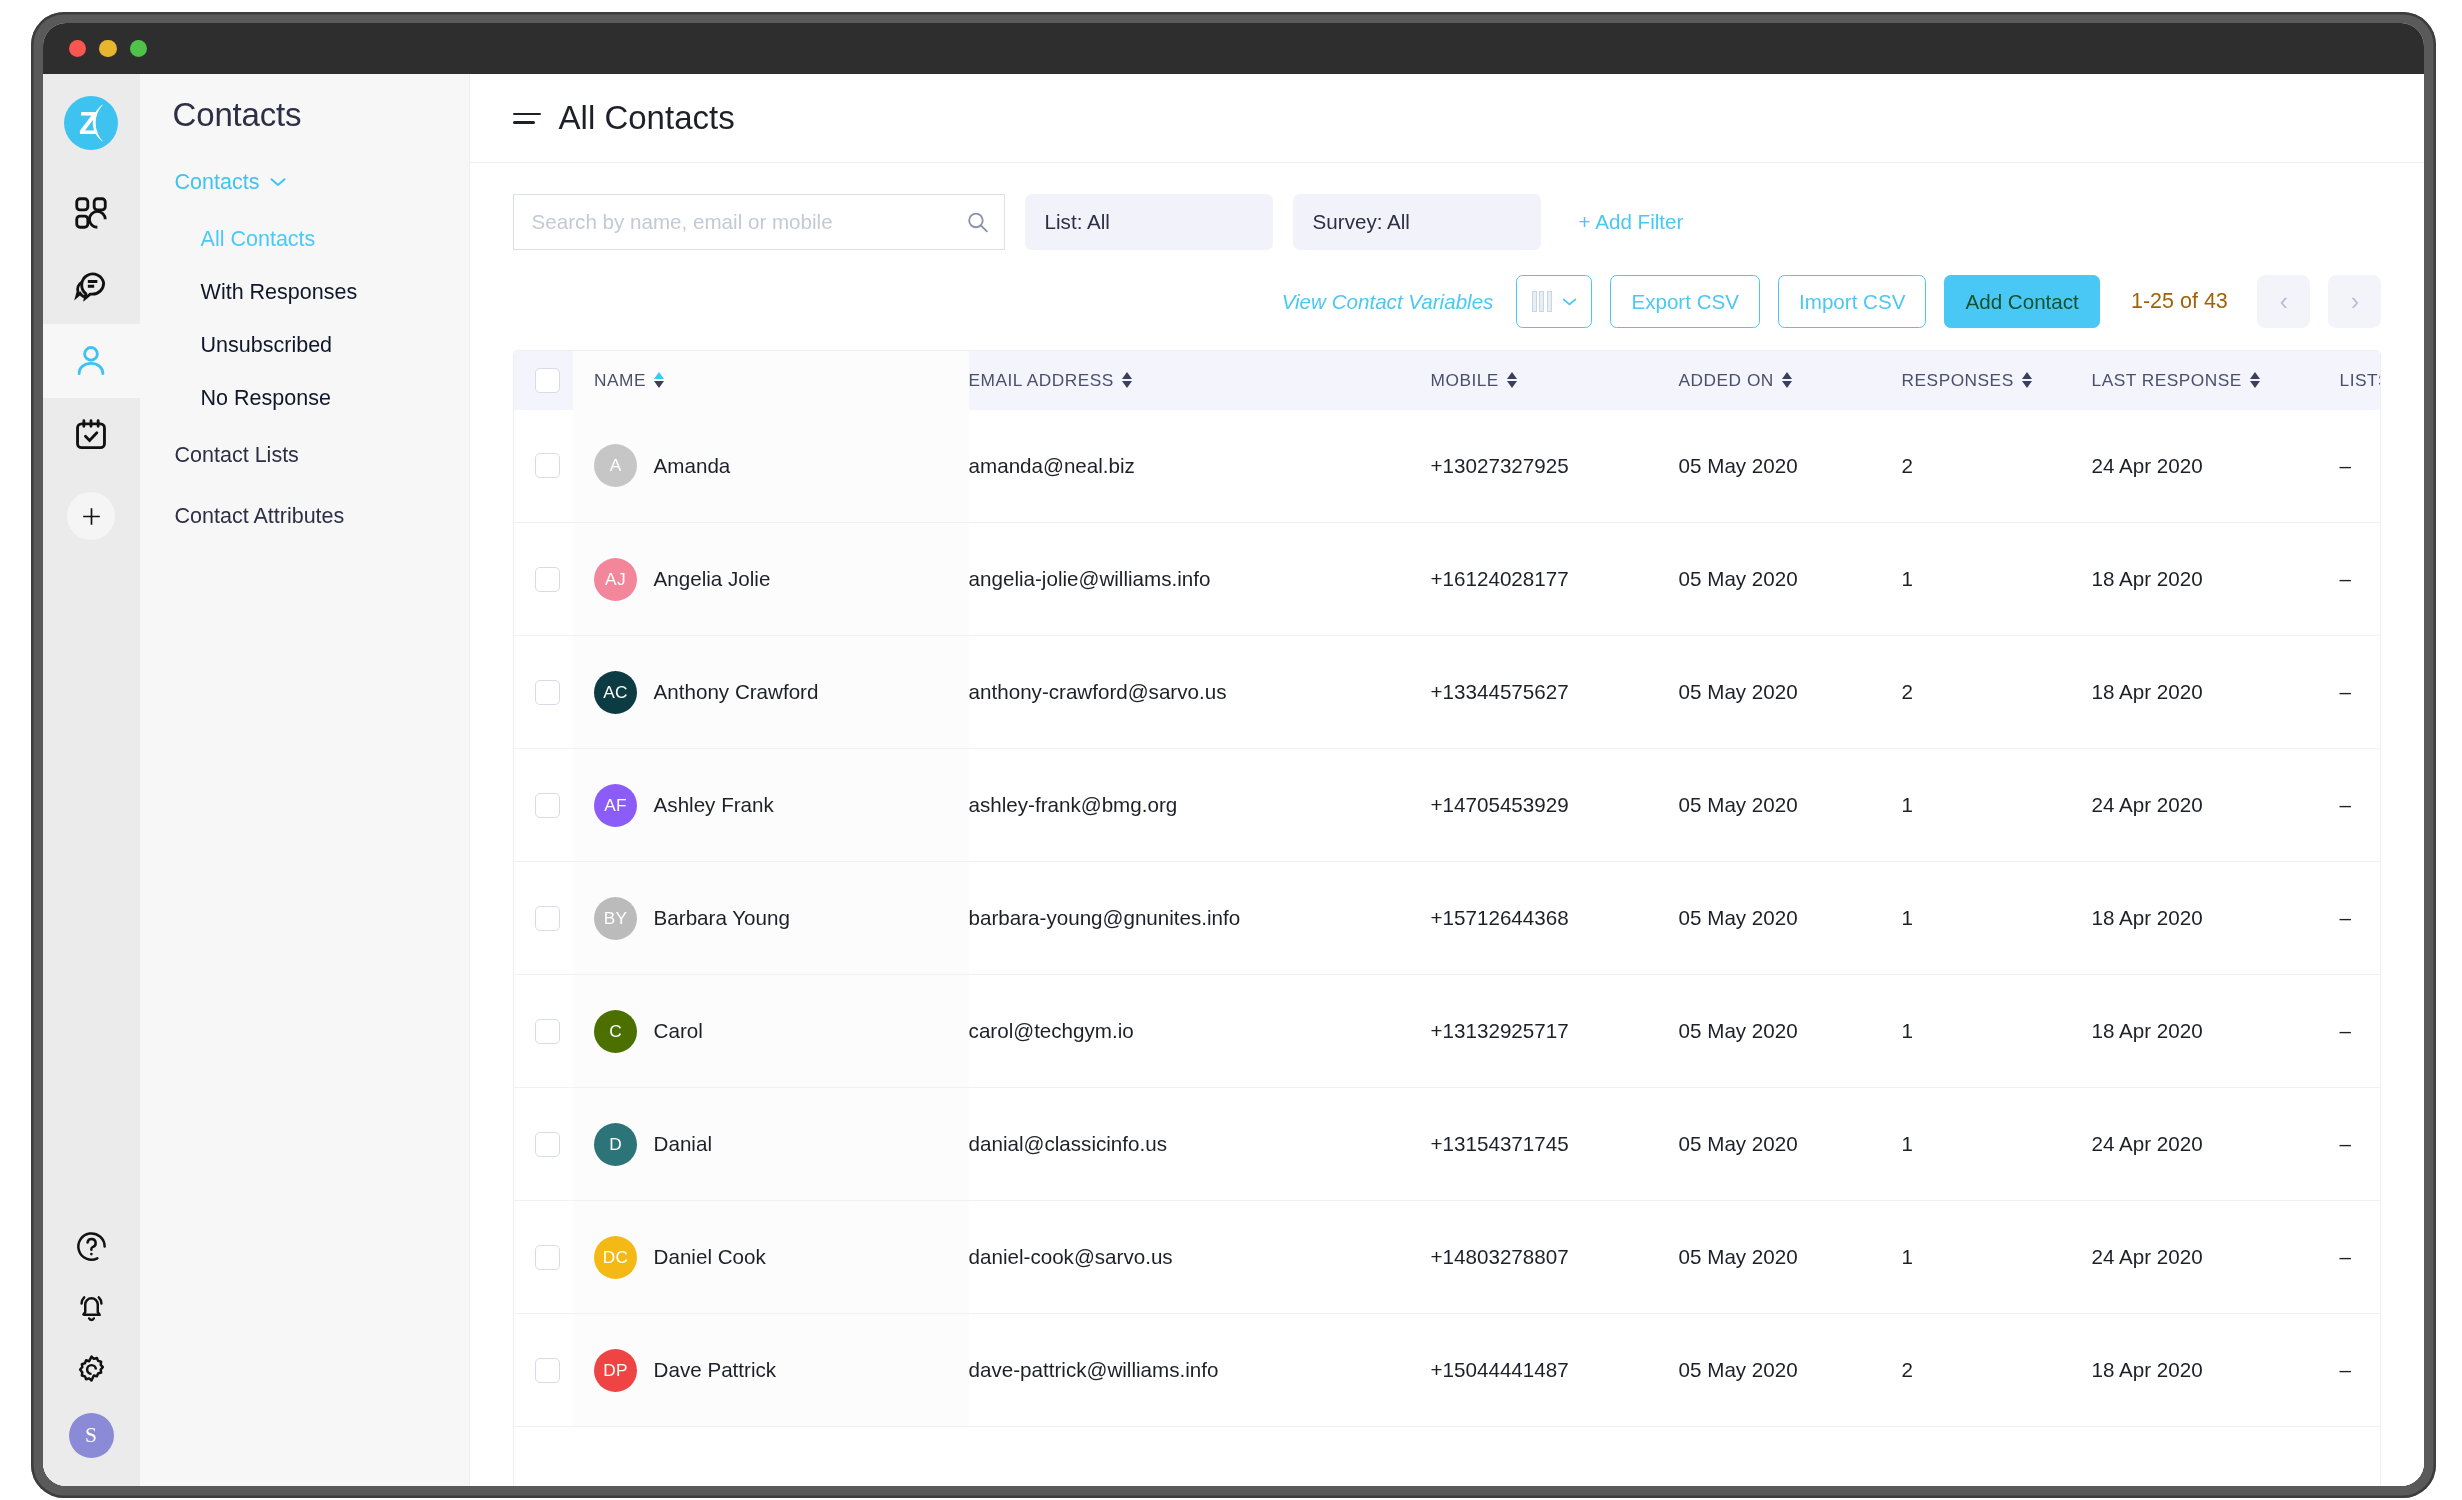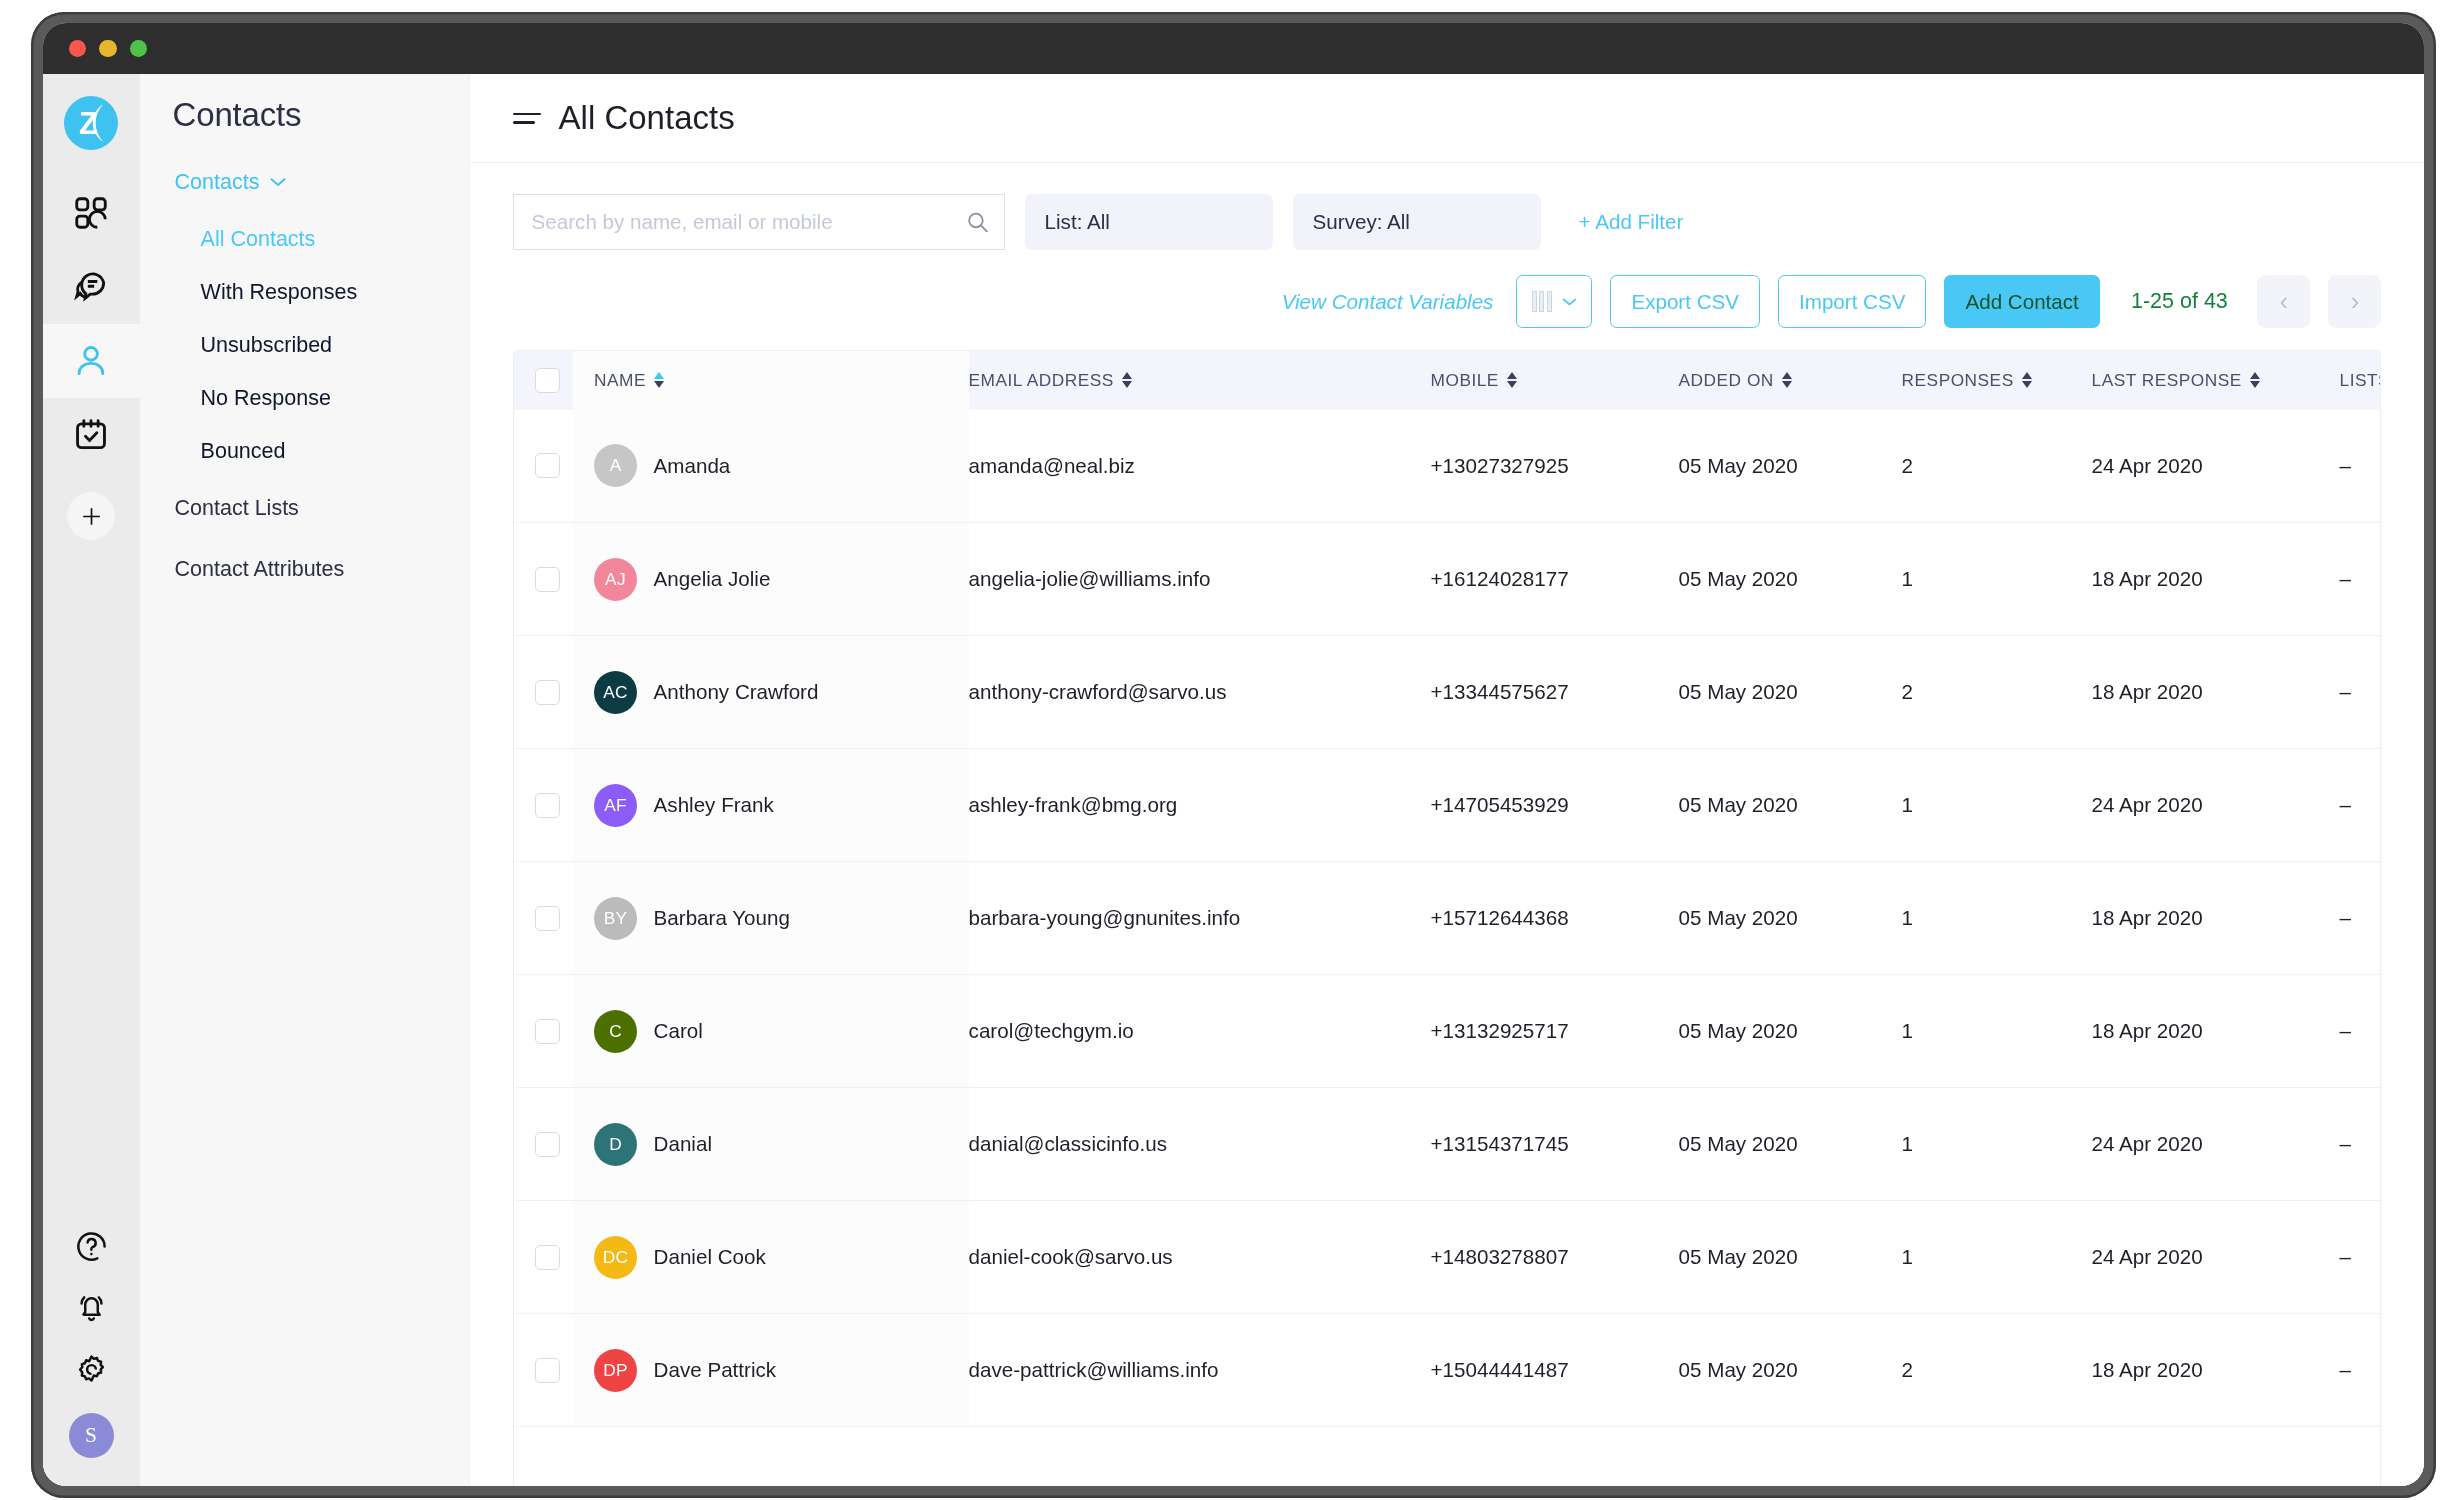--- a/index.html
+++ b/index.html
@@ -229,21 +229,21 @@
   #columns-btn {
     width: 76px; padding: 0;
     gap: 10px;
   }
   .col-glyph { display:flex; gap:2.5px; }
   .col-glyph i {
     display:block; width:5px; height:21.5px;
     background: #e8eef6; border:0.8px solid #c9d6e4;
   }
   #pagination-label {
-    font-size: 21.5px; color: #15803d;
+    font-size: 21.5px; color: #a16207;
     margin: 0 11.6px 0 13.2px;
     white-space: nowrap;
   }
   .page-btn {
     width: 53px; height: 53px;
     background: #f3f4fa;
     border-radius: 8.3px;
     display: flex; align-items: center; justify-content: center;
     color: #b9bfd4;
     font-size: 25px;
@@ -414,23 +414,20 @@
           <span>All Contacts</span>
         </div>
         <div class="nav-sub">
           <span>With Responses</span>
         </div>
         <div class="nav-sub">
           <span>Unsubscribed</span>
         </div>
         <div class="nav-sub">
           <span>No Response</span>
-        </div>
-        <div class="nav-sub">
-          <span>Bounced</span>
         </div>
 
         <div class="nav-top">
           <span>Contact Lists</span>
         </div>
         <div class="nav-top">
           <span>Contact Attributes</span>
         </div>
       </div>
 

